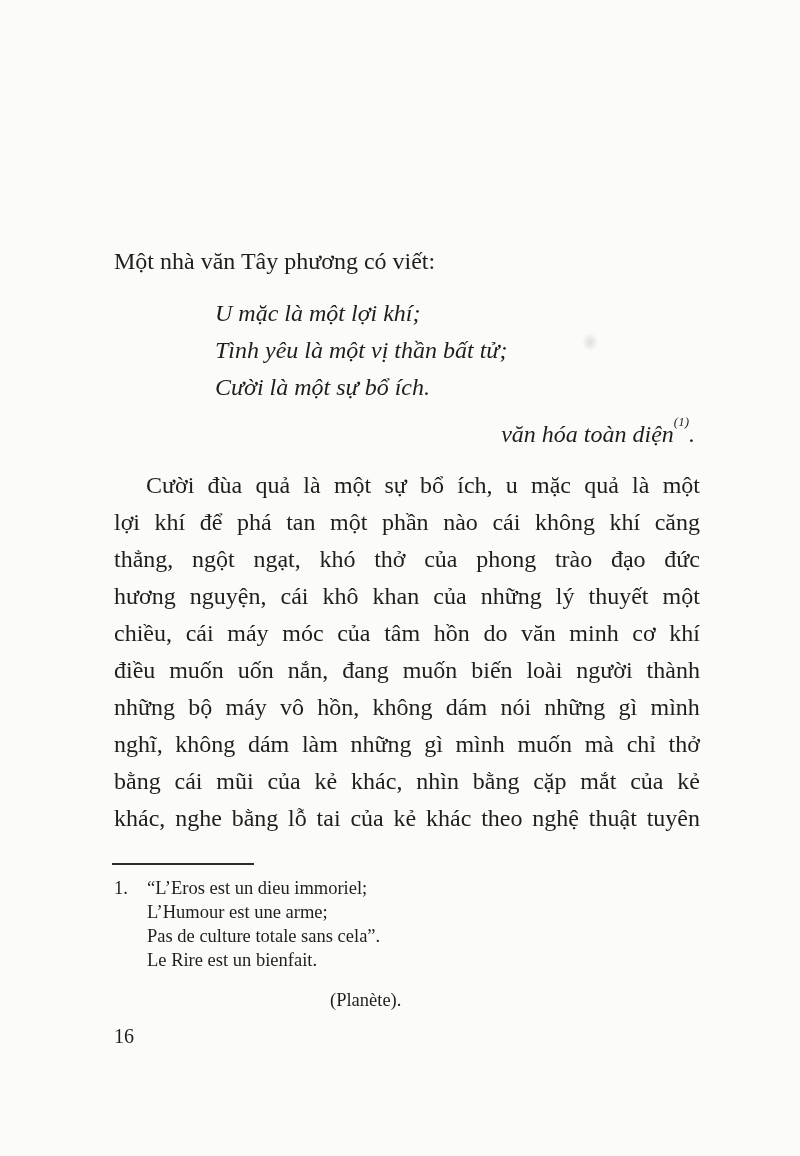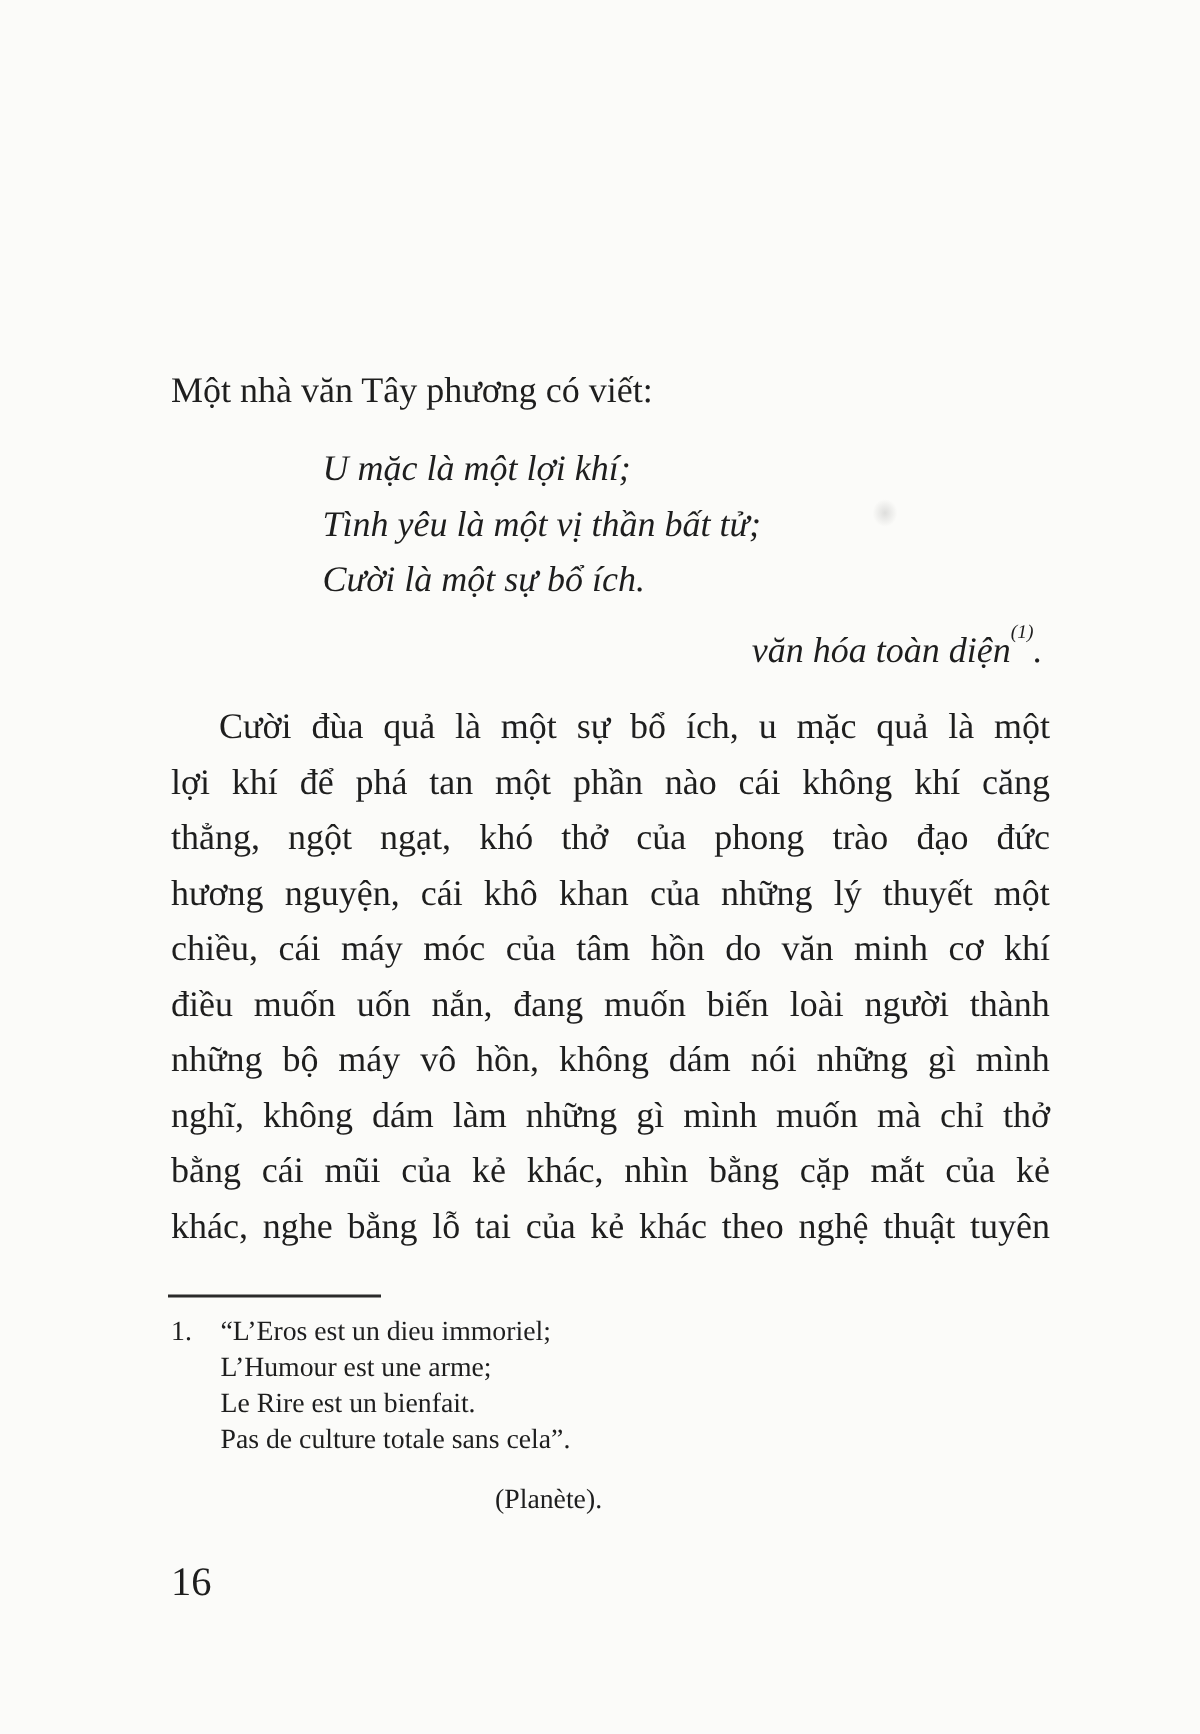--- a/index.html
+++ b/index.html
@@ -63,22 +63,22 @@
     font-size: 18.5px;
     line-height: 24px;
   }
   .fn-marker { flex: none; width: 33px; }
   .fn-line { white-space: nowrap; }
   .fn-attr {
     margin-left: 183px;
     margin-top: 16px;
   }
   .page-num {
-    margin-top: 28px;
-    font-size: 27px;
+    margin-top: 10px;
+    font-size: 20px;
     line-height: 28px;
   }
   .speck {
     position: absolute;
     left: 581px; top: 332px;
     width: 18px; height: 20px;
     background: radial-gradient(ellipse at center, rgba(70,70,70,0.16), rgba(255,255,255,0) 65%);
   }
 </style>
 </head>
@@ -230,22 +230,22 @@
       </div>
     </div>
 
   <div class="rule"></div>
 
   <div class="footnote">
     <div class="fn-marker">1.</div>
     <div class="fn-lines">
         <div class="fn-line">“L’Eros est un dieu immoriel;</div>
         <div class="fn-line">L’Humour est une arme;</div>
+        <div class="fn-line">Pas de culture totale sans cela”.</div>
         <div class="fn-line">Le Rire est un bienfait.</div>
-        <div class="fn-line">Pas de culture totale sans cela”.</div>
         <div class="fn-attr">(Planète).</div>
       </div>
   </div>
 
   <div class="page-num">16</div>
 
   <div class="speck"></div>
 </div>
 
 </body></html>

